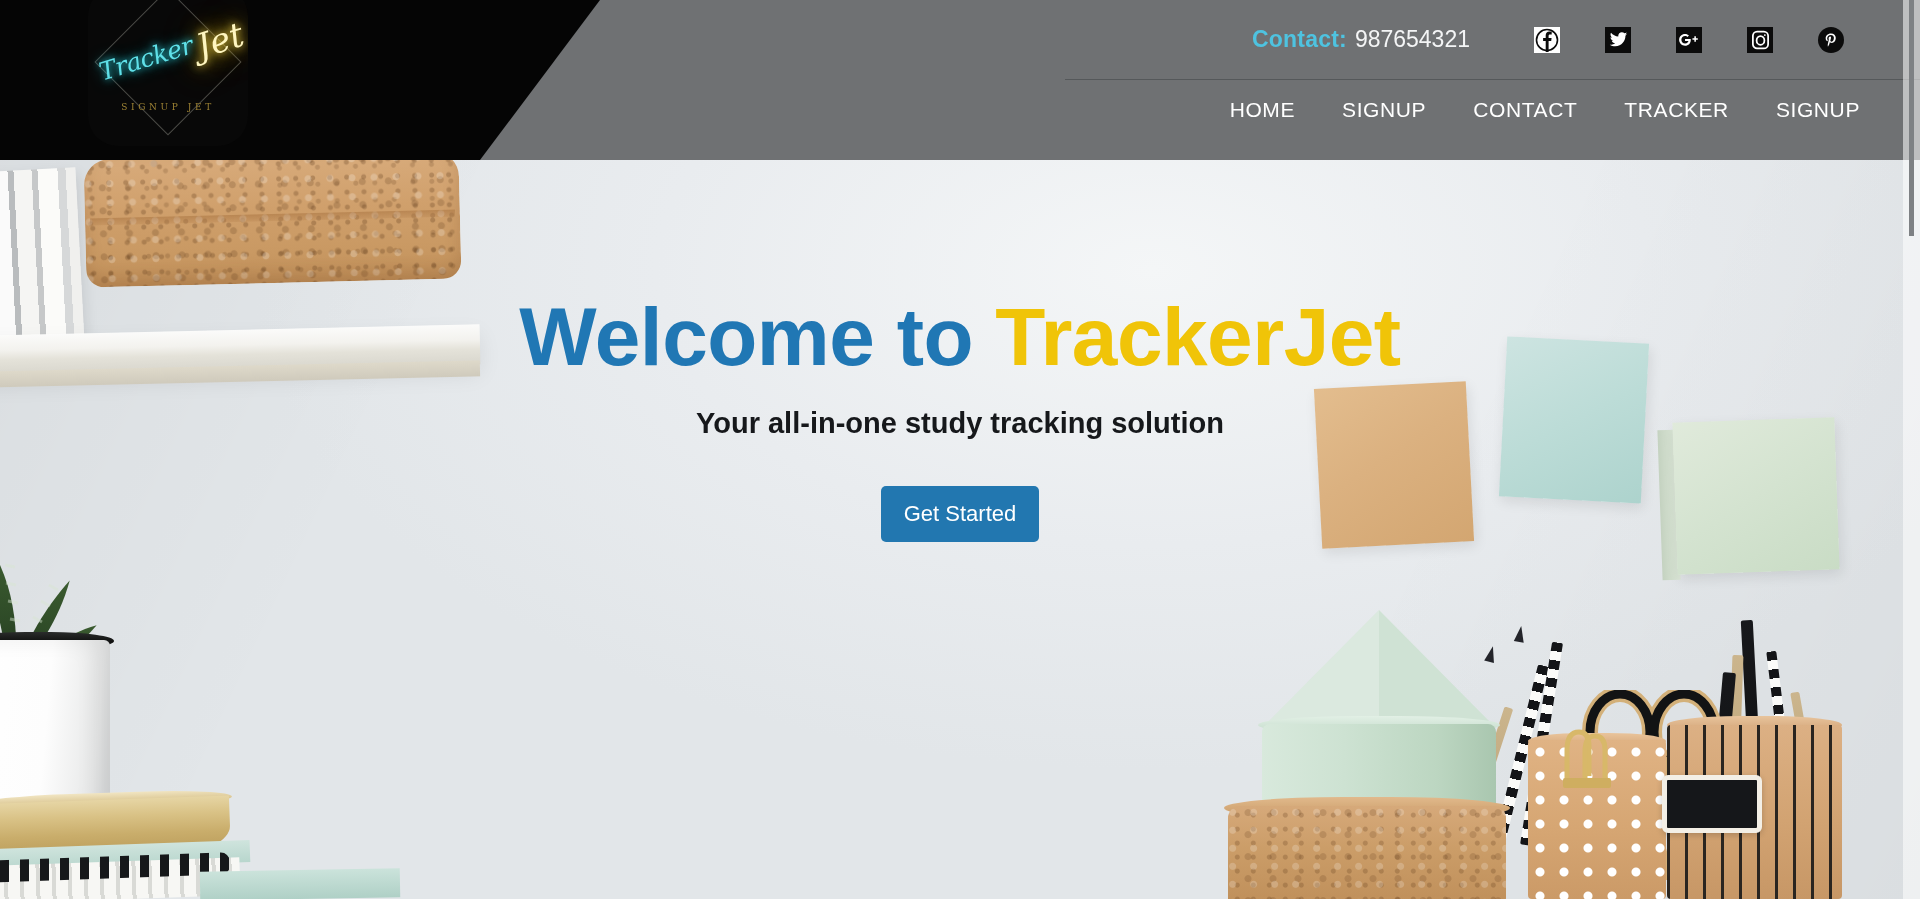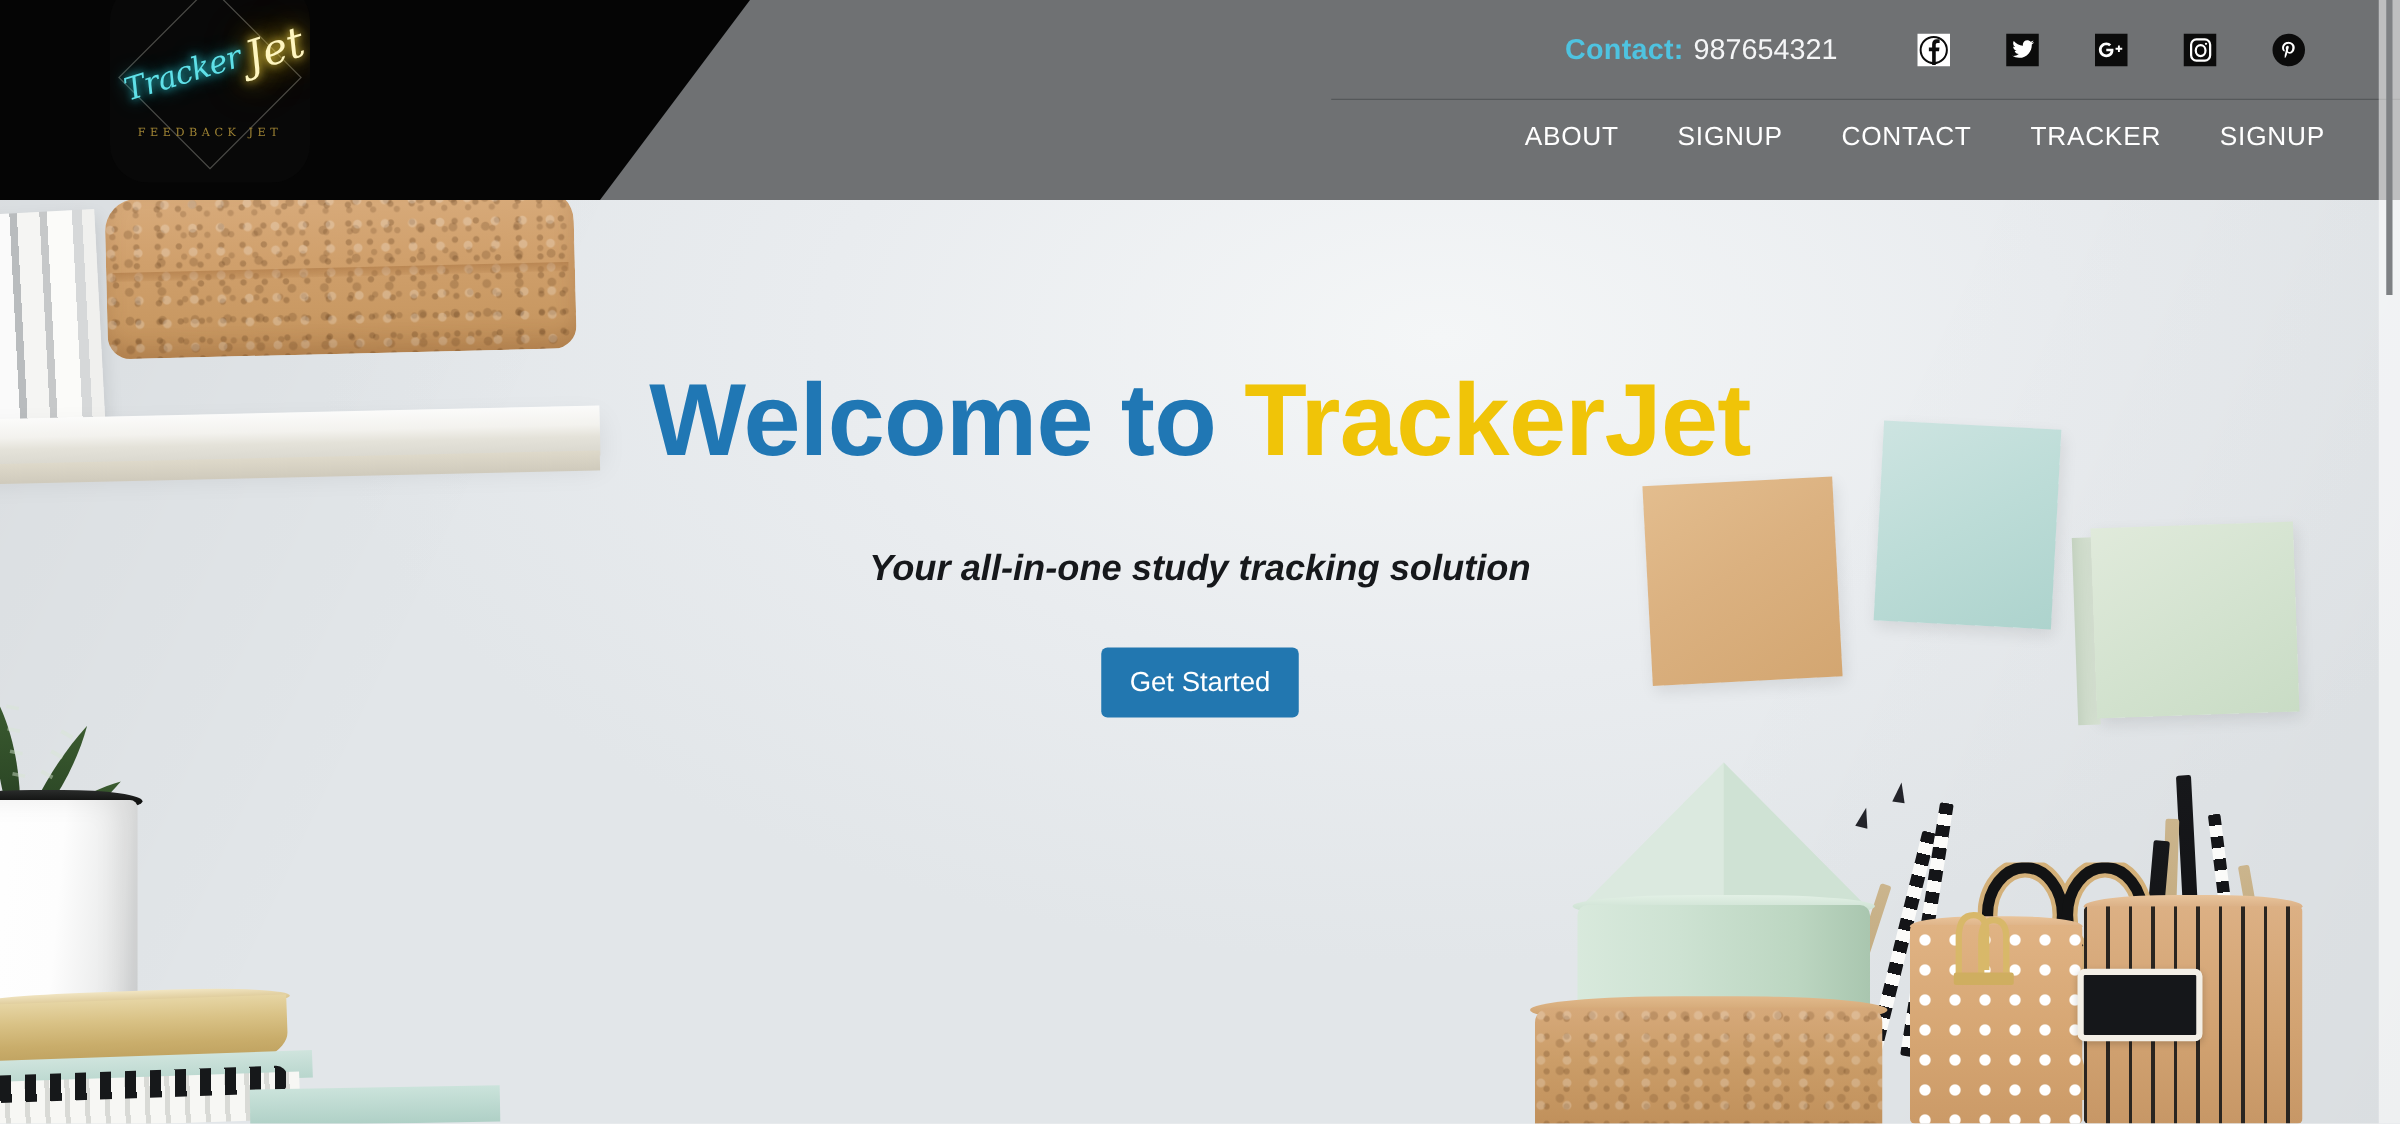--- a/index.html
+++ b/index.html
@@ -355,23 +355,23 @@
     border-radius: 19px;
   }
   .hero-title {
     font-size: 82px; font-weight: bold; line-height: 1.0;
     letter-spacing: -0.5px; white-space: nowrap;
   }
   .t-blue { color: #2077b4; }
   .t-gold { color: #f0c408; }
 
   .hero-sub {
-    margin-top: 56px;
+    margin-top: 24px;
     font-size: 29px; color: #16181b; font-weight: 600;
-    line-height: 1.45; text-align: center; font-style: italic;
+    line-height: 1.45; text-align: center;
   }
   .hero-btns { margin-top: 42px; display: flex; gap: 22px; }
   .btn {
     background: #2277b0; color: #ffffff;
     font-size: 22px;
     padding: 15px 23px;
     border: none; border-radius: 5px;
     cursor: pointer;
     font-family: "Liberation Sans", sans-serif;
   }
@@ -478,21 +478,21 @@
   </div>
 
   <div class="header-gray"></div>
   <div class="header-black"></div>
   <div class="hdr-divider"></div>
 
   <div class="logo-tile">
     <div class="logo-diamond"></div>
     <div class="logo-script logo-jet">Jet</div>
     <div class="logo-script logo-tracker">Tracker</div>
-    <div class="logo-sub">FEEDBACK JET</div>
+    <div class="logo-sub">SIGNUP JET</div>
   </div>
 
   <div class="top-row">
     <div class="contact-block">
       <span class="contact-label">Contact:</span>
       <span class="contact-number">987654321</span>
     </div>
 
     <div class="socials">
       <a class="social-ico sq-white">
@@ -521,21 +521,21 @@
       </a>
       <a class="social-ico circ-black">
         <svg width="16" height="16" viewBox="0 0 24 24">
           <path d="M12.1,2.2 C6.7,2.2 4,6.05 4,9.3 c0,1.97 0.75,3.72 2.35,4.38 0.26,0.11 0.5,0 0.57,-0.29 0.05,-0.2 0.17,-0.69 0.23,-0.9 0.08,-0.28 0.05,-0.38 -0.16,-0.62 -0.45,-0.53 -0.74,-1.21 -0.74,-2.18 0,-2.81 2.1,-5.32 5.47,-5.32 2.98,0 4.62,1.82 4.62,4.26 0,3.2 -1.42,5.9 -3.52,5.9 -1.16,0 -2.03,-0.96 -1.75,-2.14 0.33,-1.41 0.98,-2.93 0.98,-3.95 0,-0.91 -0.49,-1.67 -1.5,-1.67 -1.19,0 -2.15,1.23 -2.15,2.88 0,1.05 0.36,1.76 0.36,1.76 l-1.44,6.1 c-0.43,1.8 -0.06,4.01 -0.03,4.23 0.02,0.13 0.19,0.16 0.27,0.06 0.11,-0.15 1.54,-1.9 2.02,-3.66 0.14,-0.5 0.79,-3.08 0.79,-3.08 0.39,0.74 1.53,1.39 2.74,1.39 3.6,0 6.05,-3.28 6.05,-7.68 0,-3.32 -2.82,-6.44 -7.1,-6.44 Z" fill="#ffffff"></path>
         </svg>
       </a>
     </div>
   </div>
 
   <nav class="nav">
-    <a class="nav-item">ABOUT</a>
+    <a class="nav-item">HOME</a>
     <a class="nav-item">SIGNUP</a>
     <a class="nav-item">CONTACT</a>
     <a class="nav-item">TRACKER</a>
     <a class="nav-item">SIGNUP</a>
   </nav>
 
   <div class="hero">
     <h1 class="hero-title">
       <span class="t-blue">Welcome to </span><span class="t-gold">TrackerJet</span>
     </h1>

